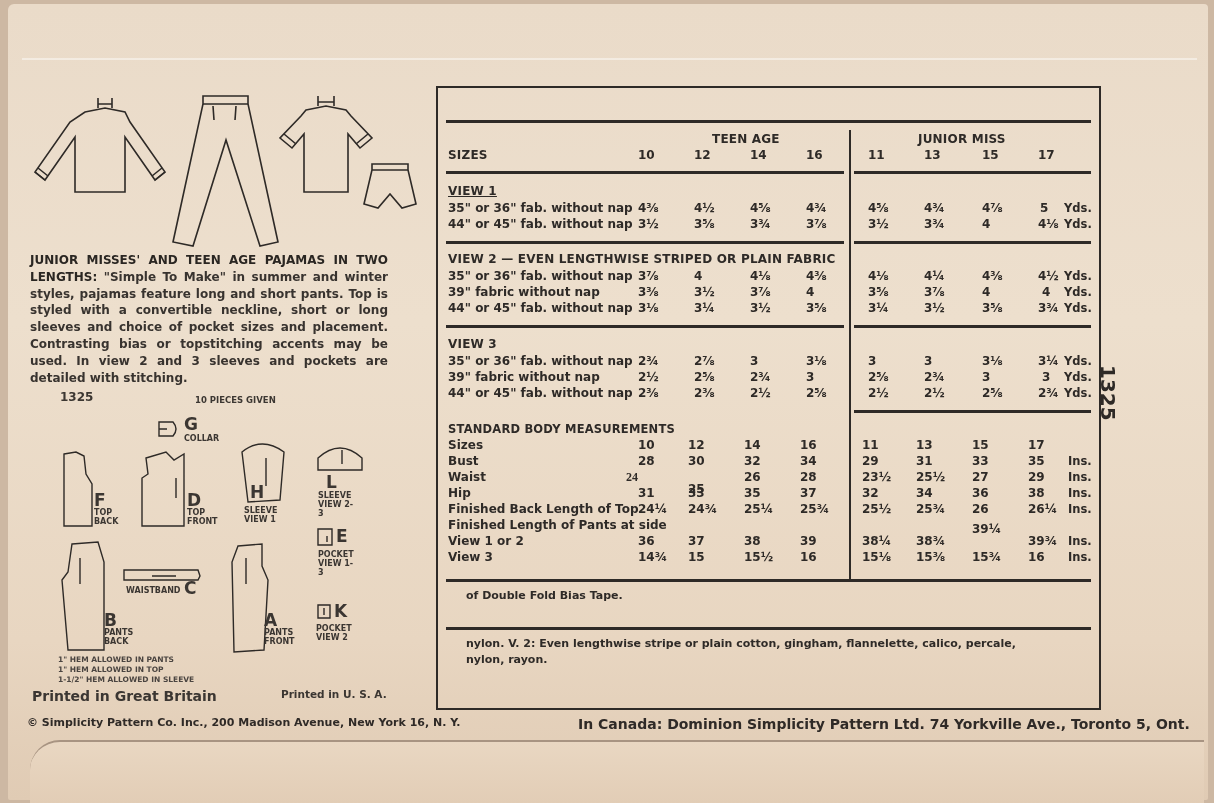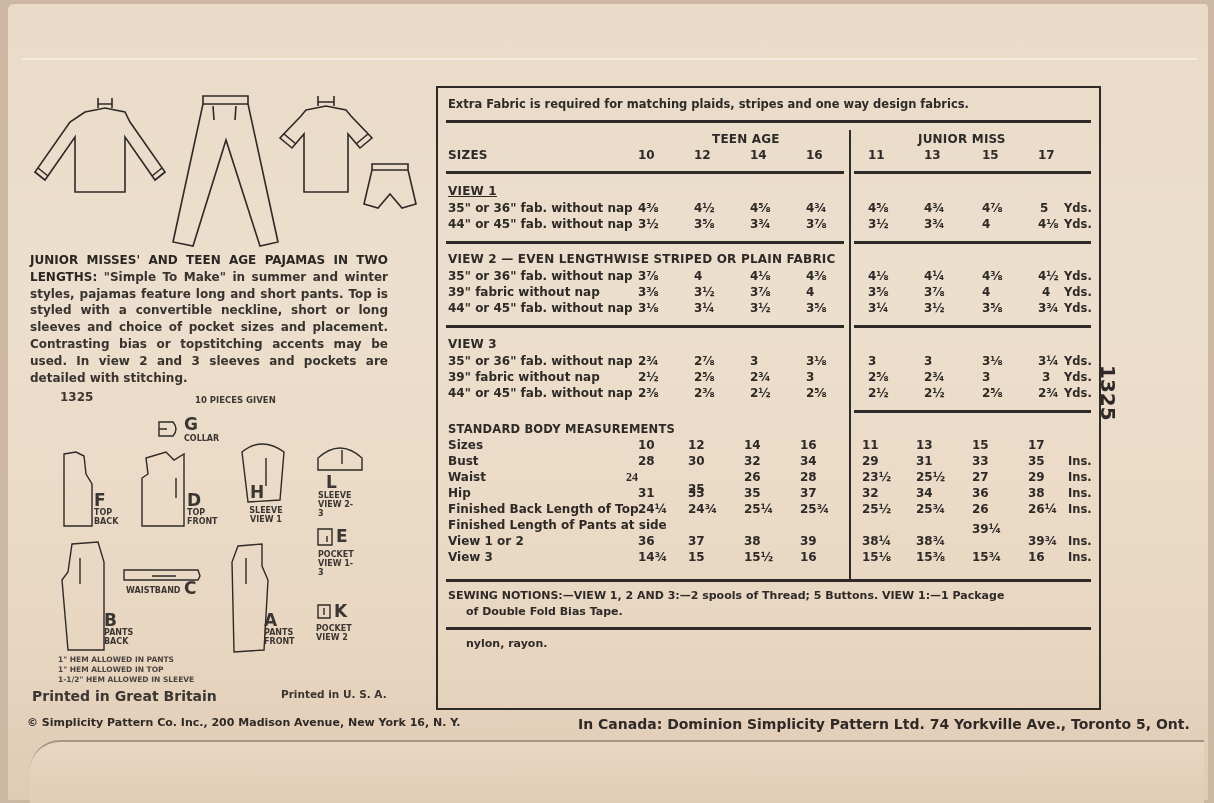--- a/index.html
+++ b/index.html
@@ -128,21 +128,21 @@
 </div>
 <div class="piece-letter" style="left:187px; top:492px;">D</div>
 <div class="piece-label" style="left:187px; top:508px; width:40px;">TOP FRONT</div>
 
 <div class="piece" style="left:238px; top:440px;">
   <svg width="50" height="64" viewBox="0 0 50 64" fill="none" stroke="#2e2a27" stroke-width="1.4">
       <path d="M4 12 Q24 -4 46 12 L42 60 L10 62 Z M28 18 L28 46"></path>
     </svg>
 </div>
 <div class="piece-letter" style="left:250px; top:484px;">H</div>
-<div class="piece-label" style="left:244px; top:506px; width:44px; text-align:center;">SLEEVE VIEW 1</div>
+<div class="piece-label" style="left:244px; top:506px; width:44px; text-align:left;">SLEEVE VIEW 1</div>
 
 <div class="piece" style="left:316px; top:442px;">
   <svg width="48" height="30" viewBox="0 0 48 30" fill="none" stroke="#2e2a27" stroke-width="1.4">
       <path d="M2 16 Q24 -4 46 16 L46 28 L2 28 Z M26 8 L26 22"></path>
     </svg>
 </div>
 <div class="piece-letter" style="left:326px; top:474px;">L</div>
 <div class="piece-label" style="left:318px; top:491px; width:40px;">SLEEVE VIEW 2-3</div>
 
 <div class="piece" style="left:316px; top:527px;">
@@ -193,21 +193,20 @@
 <div class="printed-gb">Printed in Great Britain</div>
 <div class="printed-usa">Printed in U. S. A.</div>
 <div class="footer-left">© Simplicity Pattern Co. Inc., 200 Madison Avenue, New York 16, N. Y.</div>
 <div class="footer-right">In Canada: Dominion Simplicity Pattern Ltd. 74 Yorkville Ave., Toronto 5, Ont.</div>
 
 <div class="side-num-wrap">
   <div style="transform: rotate(90deg); transform-origin: 0 0; font-size:20px; font-weight:bold; color:#2e2a27; white-space:nowrap; position:absolute; left:0; top:0;">1325</div>
 </div>
 
 <div class="tbox">
-  <div class="t-extra">Extra Fabric is required for matching plaids, stripes and one way design fabrics.</div>
   <div class="hrule" style="left:8px; right:8px; top:32px;"></div>
   <div class="vrule" style="left:411px; top:42px; height:450px;"></div>
 
   <div class="section" style="left:274px; top:44px;">TEEN AGE</div>
   <div class="section" style="left:480px; top:44px;">JUNIOR MISS</div>
   <div class="section" style="left:10px; top:60px;">SIZES</div>
   <div class="cell" style="left:200px; top:60px;">10</div>
   <div class="cell" style="left:256px; top:60px;">12</div>
   <div class="cell" style="left:312px; top:60px;">14</div>
   <div class="cell" style="left:368px; top:60px;">16</div>
@@ -408,21 +407,21 @@
     <div class="cell" style="left:362px; top:462px;">16</div>
     <div class="cell" style="left:424px; top:462px;">15⅛</div>
     <div class="cell" style="left:478px; top:462px;">15⅜</div>
     <div class="cell" style="left:534px; top:462px;">15¾</div>
     <div class="cell" style="left:590px; top:462px;">16</div>
     <div class="unit" style="left:630px; top:462px;">Ins.</div>
   </div>
   <div class="hrule" style="left:8px; right:8px; top:491px;"></div>
 
   <div class="notes-block" style="top:500px;">
-    <span>SEWING NOTIONS:—VIEW 1, 2 AND 3:—2 spools of Thread; 5 Buttons. VIEW 1:—1 Package</span>
     <span class="indent">of Double Fold Bias Tape.</span>
   </div>
   <div class="hrule" style="left:8px; right:8px; top:539px;"></div>
 
   <div class="notes-block" style="top:548px;">
+    <span class="indent">nylon. V. 2: Even lengthwise stripe or plain cotton, gingham, flannelette, calico, percale,</span>
     <span class="indent">nylon, rayon.</span>
   </div>
 </div>
 
 </body></html>

